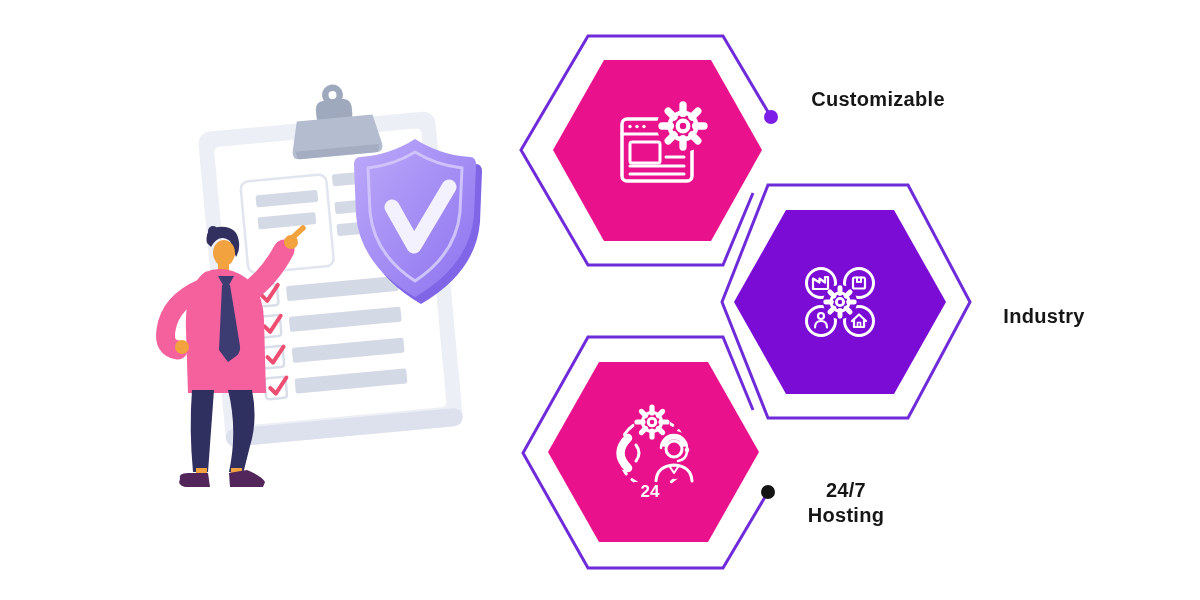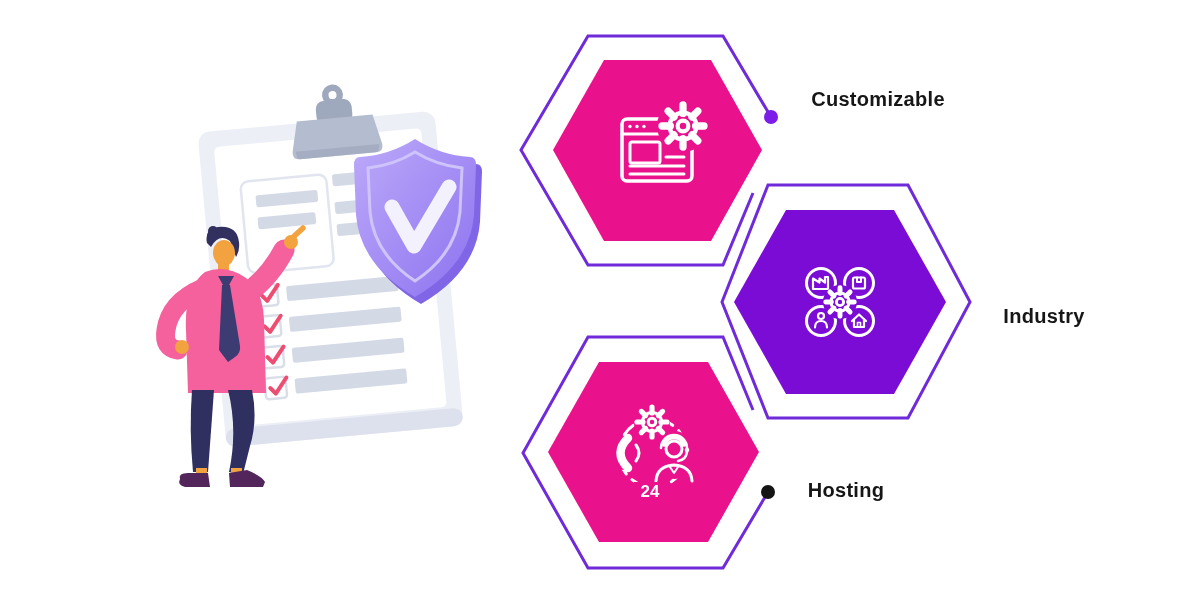--- a/index.html
+++ b/index.html
@@ -189,16 +189,17 @@
   </g>
 </svg>
 
 <div class="label lbl-1">
   <div>Customizable</div>
 </div>
 <div class="label lbl-2">
   <div>Industry</div>
 </div>
 <div class="label lbl-3">
+  <div>24/7</div>
   <div>Hosting</div>
 </div>
 
 </div>
 
 </body></html>

